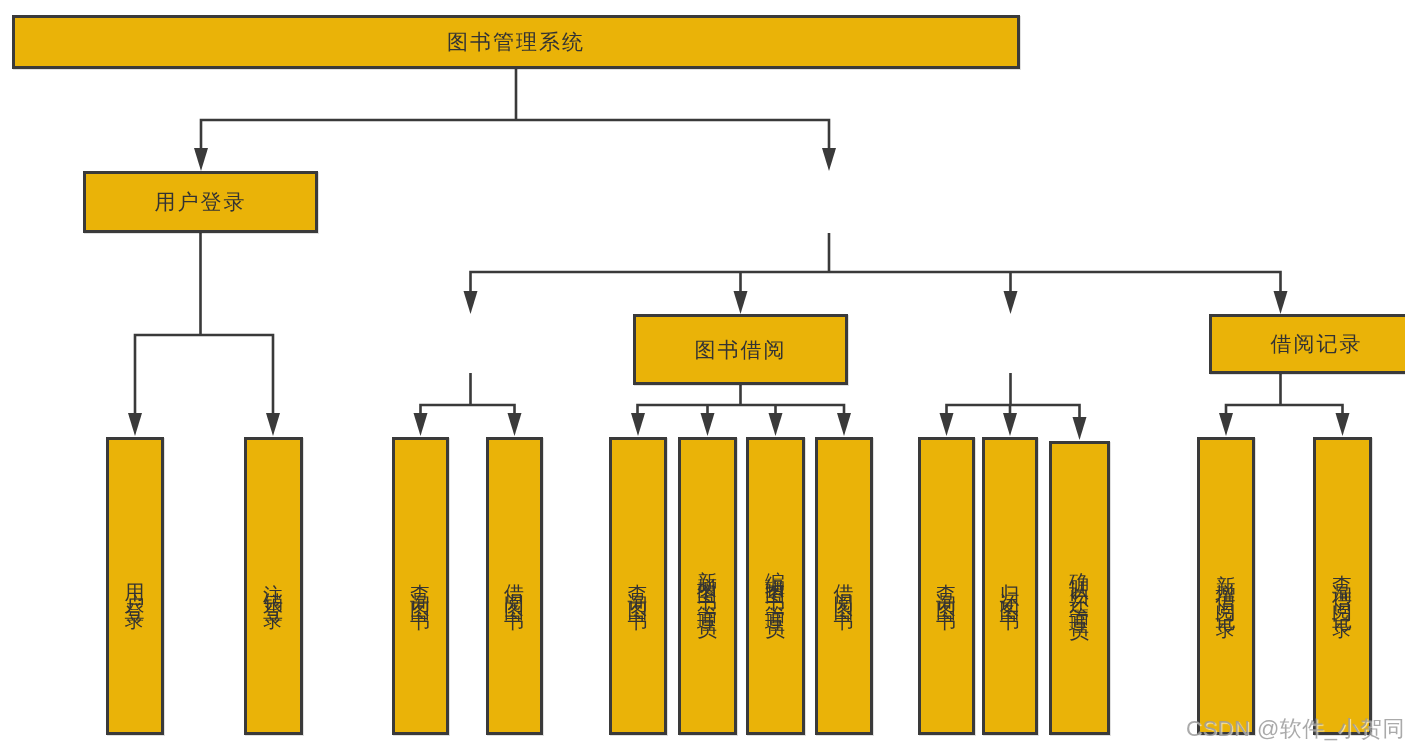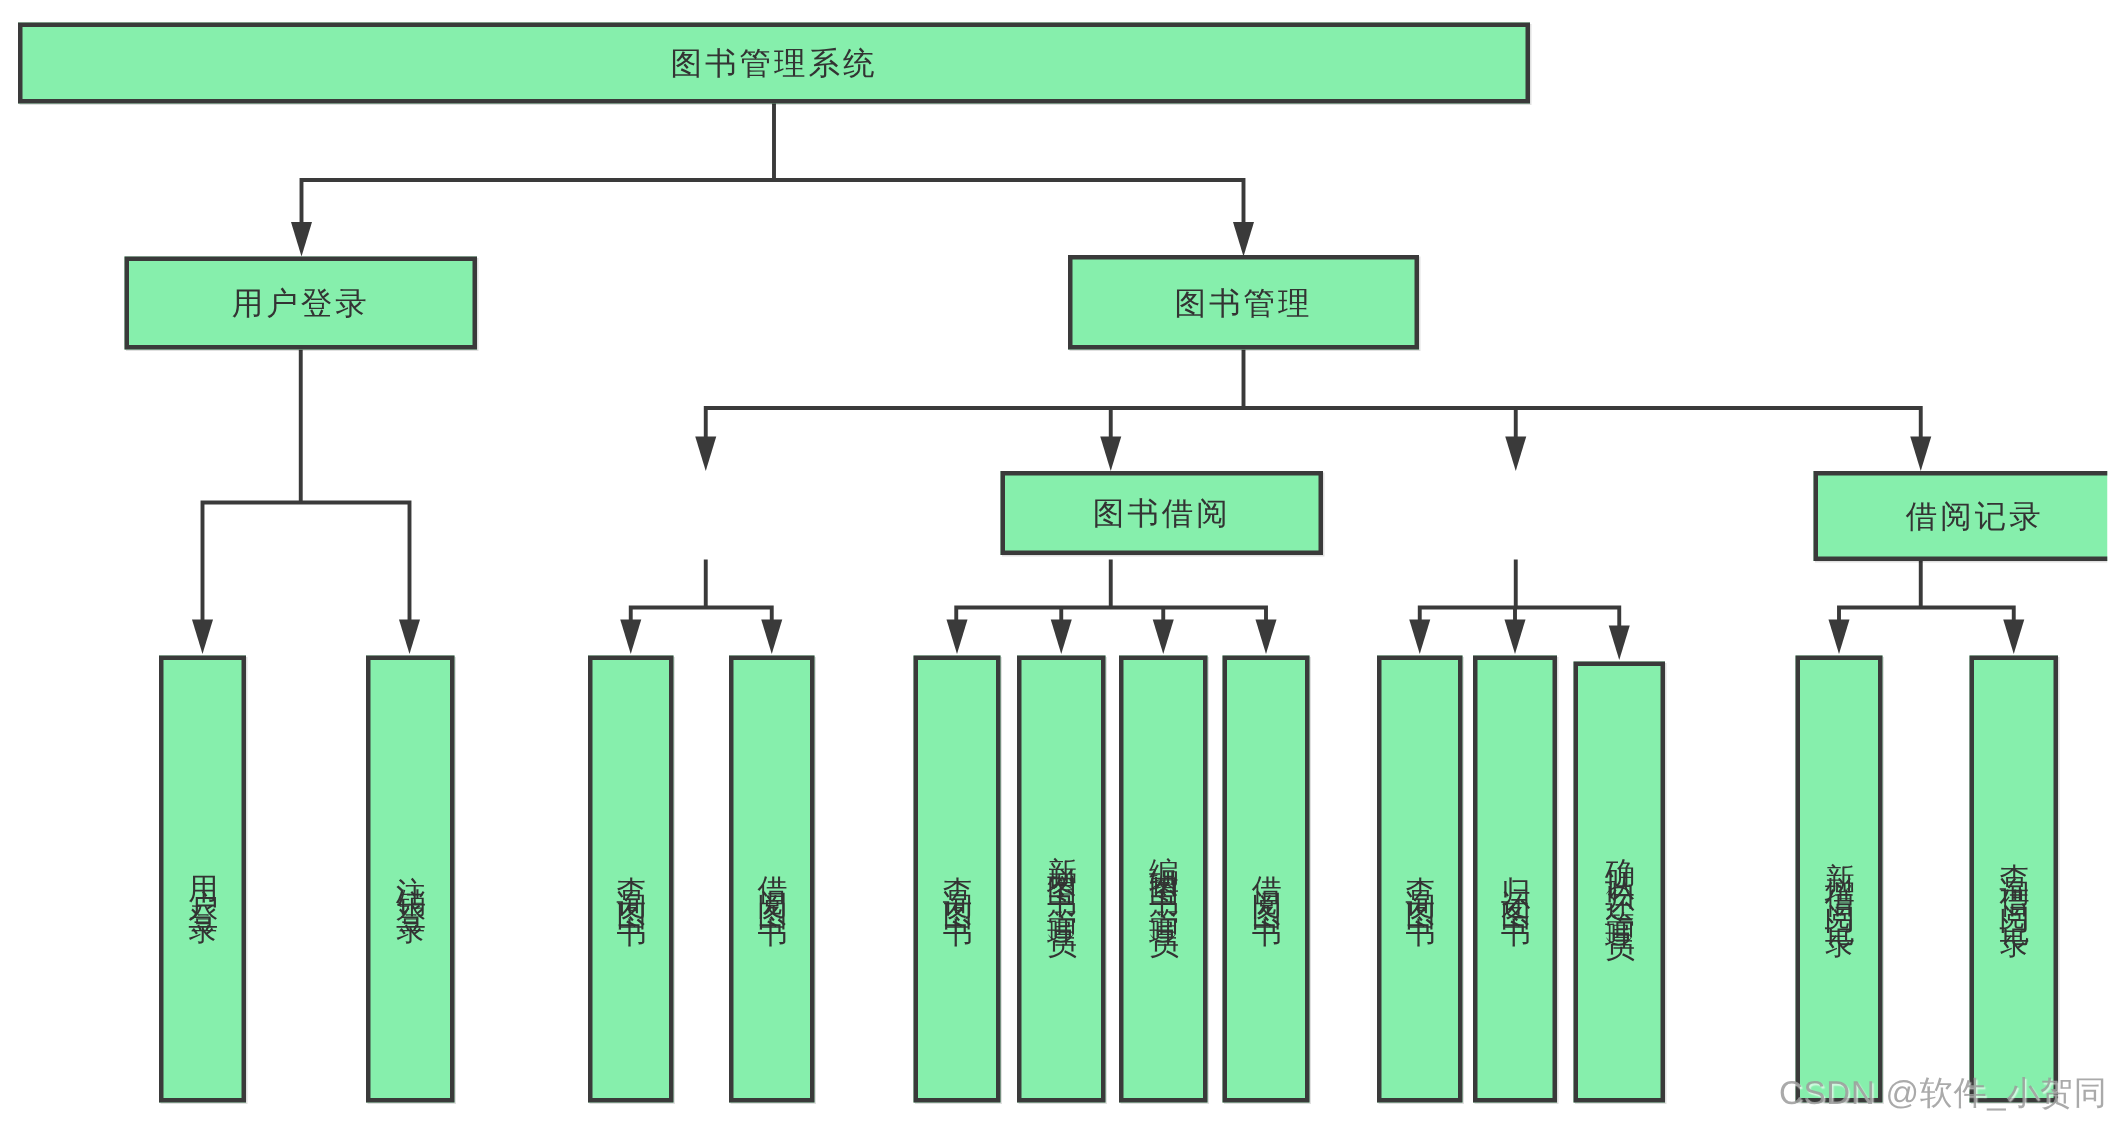--- a/index.html
+++ b/index.html
@@ -8,21 +8,21 @@
     width:1405px;height:747px;
     background:#ffffff;
     font-family:"Liberation Sans", sans-serif;
     overflow:hidden;
   }
   #connectors{position:absolute;left:0;top:0;width:1405px;height:747px;}
   .node{
     position:absolute;
     box-sizing:border-box;
     border:3px solid #3a3a3a;
-    background:#86efac;
+    background:#eab308;
     color:#333333;
     display:flex;
     align-items:center;
     justify-content:center;
     text-align:center;
     box-shadow:1px 1px 0 rgba(0,0,0,0.12);
   }
   .h-node{font-size:21px;letter-spacing:2px;}
   .leaf{
     writing-mode:vertical-rl;
@@ -76,23 +76,22 @@
       <polygon points="1003,413 1017,413 1010,436"></polygon>
       <polygon points="1072.5,417 1086.5,417 1079.5,440"></polygon>
       <polygon points="1219,413 1233,413 1226,436"></polygon>
       <polygon points="1335.5,413 1349.5,413 1342.5,436"></polygon>
     </g>
   </svg>
 
   <div class="node h-node" style="left:12px;top:15px;width:1008px;height:54px">图书管理系统</div>
 
   <div class="node h-node" style="left:83px;top:171px;width:235px;height:62px">用户登录</div>
-  <div class="node h-node" style="left:712px;top:170px;width:234px;height:63px">图书管理</div>
 
-  <div class="node h-node" style="left:667px;top:314px;width:215px;height:56px">图书借阅</div>
+  <div class="node h-node" style="left:633px;top:314px;width:215px;height:71px">图书借阅</div>
   <div class="node h-node" style="left:1209px;top:314px;width:215px;height:60px">借阅记录</div>
 
   <div class="node leaf" style="left:106px;top:437px;width:58px;height:298px">用户登录</div>
   <div class="node leaf" style="left:244px;top:437px;width:59px;height:298px">注销登录</div>
 
   <div class="node leaf" style="left:392px;top:437px;width:57px;height:298px">查询图书</div>
   <div class="node leaf" style="left:486px;top:437px;width:57px;height:298px">借阅图书</div>
 
   <div class="node leaf" style="left:609px;top:437px;width:58px;height:298px">查询图书</div>
   <div class="node leaf" style="left:678px;top:437px;width:59px;height:298px;letter-spacing:7px">新增图书（管理员）</div>

